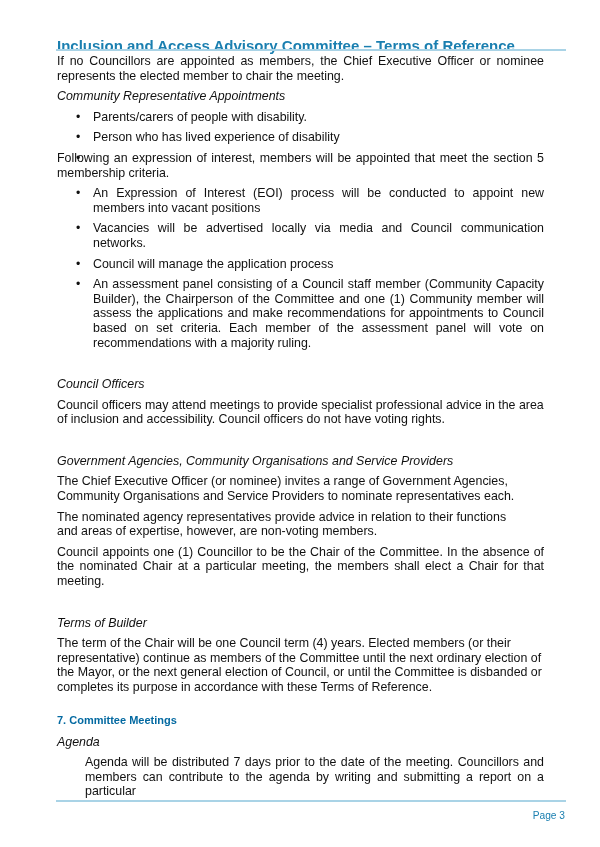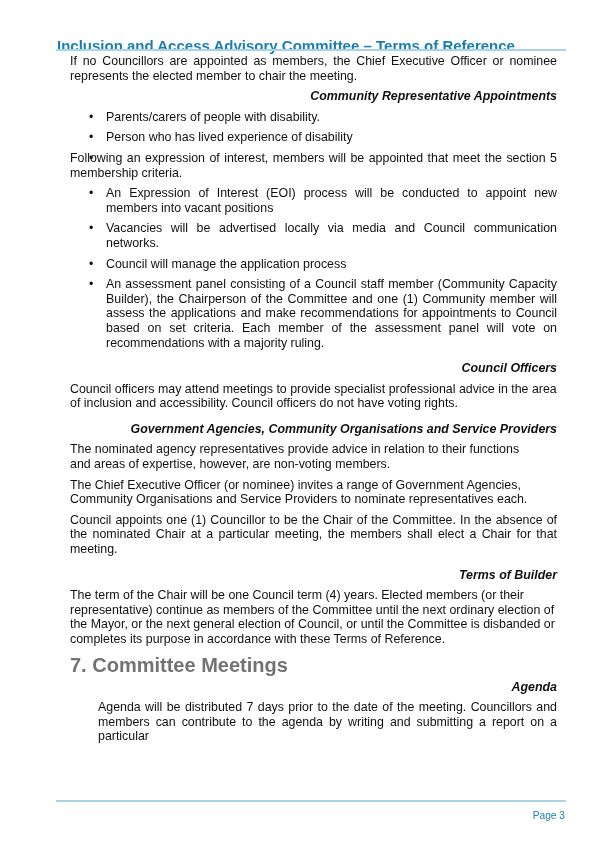--- a/index.html
+++ b/index.html
@@ -1,29 +1,29 @@
 <!DOCTYPE html>
 <html><head>
 <meta charset="utf-8">
 <style>
   html, body { margin: 0; padding: 0; background: #ffffff; }
   body { width: 600px; height: 847px; position: relative; overflow: hidden;
          font-family: "Liberation Sans", sans-serif; color: #111; }
   .header { position: absolute; left: 57px; top: 37px; width: 508px;
             font-size: 15px; font-weight: bold; color: #1a7fb0; }
   .header-rule { position: absolute; left: 56px; top: 49px; width: 510px; height: 2px; background: #a9d3e6; }
-  .content { position: absolute; left: 70px; top: 54px; width: 487px; font-size: 12.4px; line-height: 14.6px; }
+  .content { position: absolute; left: 57px; top: 54px; width: 487px; font-size: 12.4px; line-height: 14.6px; }
   p { margin: 0 0 6px 0; }
   .justify { text-align: justify; }
-  h3 { margin: 0 0 6px 0; font-size: 12.4px; font-style: italic; font-weight: bold; line-height: 14.6px; text-align: right; }
-  h3.spaced { margin-top: 11px; }
+  h3 { margin: 0 0 6px 0; font-size: 12.4px; font-style: italic; font-weight: normal; line-height: 14.6px; }
+  h3.spaced { margin-top: 27px; }
   ul { list-style: none; margin: 0 0 4px 0; padding: 0; }
   li { position: relative; padding-left: 36px; margin-bottom: 6px; text-align: justify; }
   li .dot { position: absolute; left: 19px; top: 0; }
-  h2 { margin: 9px 0 6px 0; font-size: 20px; font-weight: bold; color: #737373; line-height: 18px; }
+  h2 { margin: 16px 0 6px 0; font-size: 11px; font-weight: bold; color: #0369a1; line-height: 18px; }
   .footer-rule { position: absolute; left: 56px; top: 800px; width: 510px; height: 2px; background: #a9d3e6; }
   .page-num { position: absolute; right: 35px; top: 810px; font-size: 10.2px; color: #1a7fb0; }
 </style>
 </head>
 <body>
 
 <div class="header">Inclusion and Access Advisory Committee – Terms of Reference</div>
 <div class="header-rule"></div>
 
 <div class="content">
@@ -40,22 +40,22 @@
     <li><span class="dot">•</span><span>An Expression of Interest (EOI) process will be conducted to appoint new members into vacant positions</span></li>
     <li><span class="dot">•</span><span>Vacancies will be advertised locally via media and Council communication networks.</span></li>
     <li><span class="dot">•</span><span>Council will manage the application process</span></li>
     <li><span class="dot">•</span><span>An assessment panel consisting of a Council staff member (Community Capacity Builder), the Chairperson of the Committee and one (1) Community member will assess the applications and make recommendations for appointments to Council based on set criteria. Each member of the assessment panel will vote on recommendations with a majority ruling.</span></li>
   </ul>
 
   <h3 class="spaced">Council Officers</h3>
   <p>Council officers may attend meetings to provide specialist professional advice in the area of inclusion and accessibility. Council officers do not have voting rights.</p>
 
   <h3 class="spaced">Government Agencies, Community Organisations and Service Providers</h3>
+  <p>The Chief Executive Officer (or nominee) invites a range of Government Agencies, Community Organisations and Service Providers to nominate representatives each.</p>
   <p><span>The nominated agency representatives provide advice in relation to their functions</span><br><span>and areas of expertise, however, are non-voting members.</span></p>
-  <p>The Chief Executive Officer (or nominee) invites a range of Government Agencies, Community Organisations and Service Providers to nominate representatives each.</p>
 
   <p class="justify">Council appoints one (1) Councillor to be the Chair of the Committee.  In the absence of the nominated Chair at a particular meeting, the members shall elect a Chair for that meeting.</p>
 
   <h3 class="spaced">Terms of Builder</h3>
   <p>The term of the Chair will be one Council term (4) years.  Elected members (or their representative) continue as members of the Committee until the next ordinary election of the Mayor, or the next general election of Council, or until the Committee is disbanded or completes its purpose in accordance with these Terms of Reference.</p>
 
   <h2>7.  Committee Meetings</h2>
   <h3>Agenda</h3>
   <p class="justify" style="text-align-last: justify; margin-left: 28px;">Agenda will be distributed 7 days prior to the date of the meeting. Councillors and members can contribute to the agenda by writing and submitting a report on a particular</p>
 </div>

